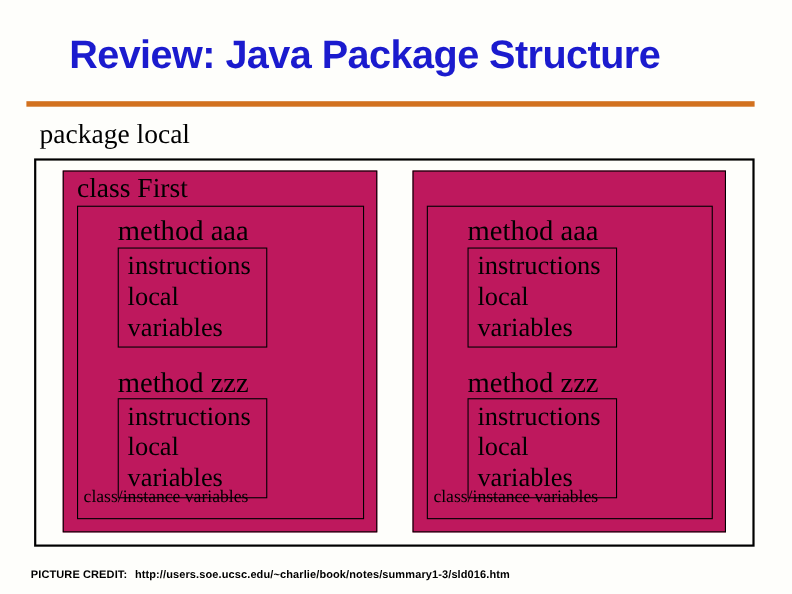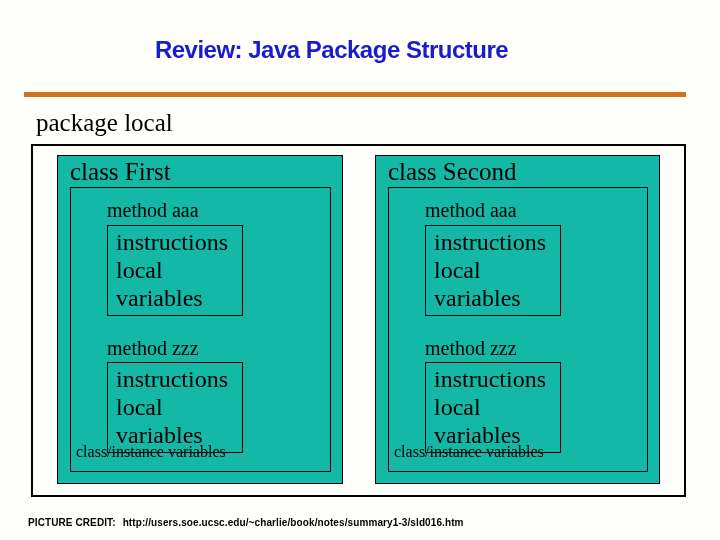--- a/index.html
+++ b/index.html
@@ -12,21 +12,21 @@
     color: #000;
     overflow: hidden;
   }
 
   .slide-title {
     position: absolute;
     top: 28px; left: 0; width: 663px;
     text-align: center;
     font-family: "Liberation Sans", sans-serif;
     font-weight: bold;
-    font-size: 24px;
+    font-size: 36px;
     line-height: 44px;
     color: #1b1bce;
     letter-spacing: -0.5px;
   }
 
   .title-rule {
     position: absolute;
     left: 24px; top: 92px;
     width: 662px; height: 5px;
     background: #d2711e;
@@ -44,21 +44,21 @@
     left: 31px; top: 144px;
     width: 655px; height: 353px;
     border: 2px solid #000;
     background: transparent;
   }
 
   .class-box {
     position: absolute;
     top: 9px;
     width: 286px; height: 329px;
-    background: #14b8a6;
+    background: #be185d;
     border: 1.5px solid #000;
   }
   .class-box.first  { left: 24px; }
   .class-box.second { left: 342px; width: 285px; }
 
   .class-name {
     position: absolute;
     left: 12px; top: 1px;
     font-size: 25px;
     line-height: 29px;
@@ -67,21 +67,21 @@
   .inner-box {
     position: absolute;
     left: 12px; right: 11px;
     top: 31px; bottom: 11px;
     border: 1.5px solid #000;
   }
 
   .method-name {
     position: absolute;
     left: 36px;
-    font-size: 20px;
+    font-size: 26px;
     line-height: 28px;
   }
   .method-name.m1 { top: 8px; }
   .method-name.m2 { top: 146px; }
 
   .instr-box {
     position: absolute;
     left: 36px;
     width: 136px;
     border: 1.5px solid #000;
@@ -133,21 +133,20 @@
       <div class="method-name m2">method zzz</div>
       <div class="instr-box b2">
         <div>instructions</div>
         <div>local variables</div>
       </div>
       <div class="class-vars">class/instance variables</div>
     </div>
   </div>
 
   <div class="class-box second">
-    <div class="class-name">class Second</div>
     <div class="inner-box">
       <div class="method-name m1">method aaa</div>
       <div class="instr-box b1">
         <div>instructions</div>
         <div>local variables</div>
       </div>
       <div class="method-name m2">method zzz</div>
       <div class="instr-box b2">
         <div>instructions</div>
         <div>local variables</div>

